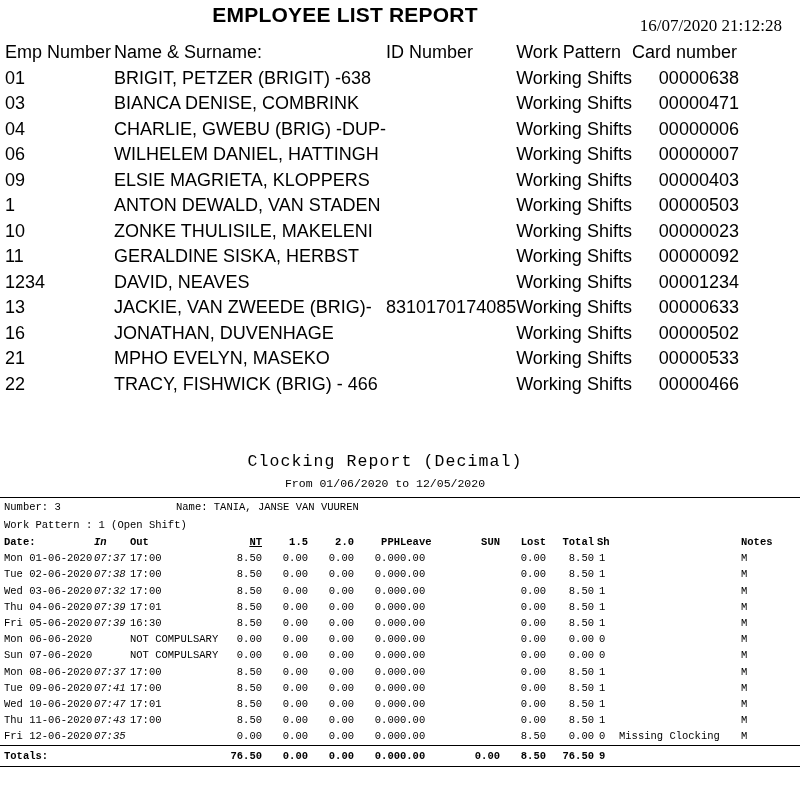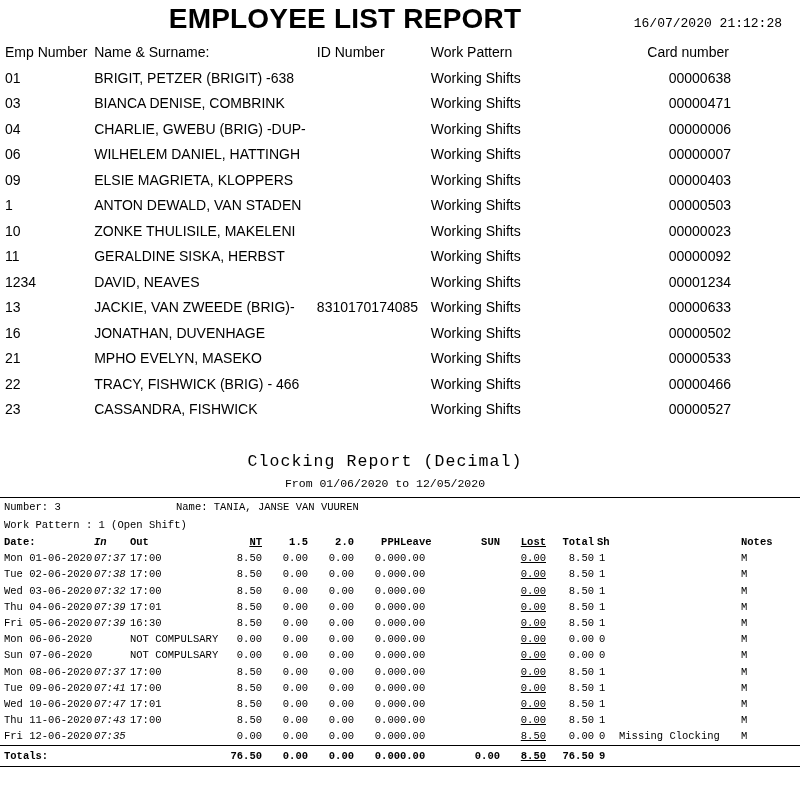--- a/index.html
+++ b/index.html
@@ -21,41 +21,41 @@
   #employee-report {
     position: relative;
     width: 800px;
   }
   .emp-title {
     position: absolute;
     left: 0;
     top: 3px;
     width: 690px;
     text-align: center;
-    font-size: 28px;
+    font-size: 21px;
     font-weight: bold;
     letter-spacing: 0.2px;
     font-family: "Liberation Sans", sans-serif;
   }
   .emp-datetime {
     position: absolute;
     right: 18px;
     top: 16px;
-    font-size: 13px;
-    font-family: Liberation Mono, monospace;
+    font-size: 17px;
+    font-family: Liberation Serif, serif;
     white-space: nowrap;
   }
 
   .emp-table {
     position: absolute;
     top: 40px;
     left: 0;
     width: 764px;
     border-collapse: collapse;
-    font-size: 14px;
+    font-size: 18px;
     font-family: "Liberation Sans", sans-serif;
   }
   .emp-table th, .emp-table td {
     padding: 0;
     vertical-align: top;
     font-weight: normal;
     text-align: left;
     line-height: 25.5px;
     height: 25.5px;
     white-space: nowrap;
@@ -131,21 +131,21 @@
 
   .c-date  { width: 90px;  padding-left: 4px !important; }
   .c-in    { width: 36px; font-style: italic; }
   .c-out   { width: 84px; margin-top: 21px; }
   .c-nt    { width: 48px; text-align: right !important; }
   .c-15    { width: 46px; text-align: right !important; }
   .c-20    { width: 46px; text-align: right !important; }
   .c-pph   { width: 46px; text-align: right !important; }
   .c-leave { width: 52px; text-align: center; margin-top: 8px; }
   .c-sun   { width: 48px; text-align: right !important; }
-  .c-lost  { width: 46px; text-align: right !important; text-decoration: underline; }
+  .c-lost  { width: 46px; text-align: right !important; }
   .c-total { width: 48px; text-align: right !important; }
   .c-sh    { width: 22px; text-align: left !important; padding-left: 5px !important; }
   .c-rem   { width: 108px; text-align: left !important; }
   .c-notes { width: 80px; text-align: left !important; }
 
   
   .clk-table thead .c-in    { text-align: left !important; }
   .clk-table thead .c-out   { text-align: left !important; }
   .clk-table thead .c-nt    { text-align: right !important; text-decoration: underline; }
   .clk-table thead .c-sh    { text-align: left !important; padding-left: 3px !important; }
@@ -267,27 +267,20 @@
           <td class="col-id"></td>
           <td class="col-pattern">Working Shifts</td>
           <td class="col-card">00000533</td>
         </tr>
         <tr>
           <td class="col-emp">22</td>
           <td class="col-name">TRACY, FISHWICK  (BRIG) - 466</td>
           <td class="col-id"></td>
           <td class="col-pattern">Working Shifts</td>
           <td class="col-card">00000466</td>
-        </tr>
-        <tr>
-          <td class="col-emp">23</td>
-          <td class="col-name">CASSANDRA, FISHWICK</td>
-          <td class="col-id"></td>
-          <td class="col-pattern">Working Shifts</td>
-          <td class="col-card">00000527</td>
         </tr>
       </tbody>
   </table>
 </div>
 
 <div id="clocking-report">
 
   <div class="clk-title">Clocking Report  (Decimal)</div>
   <div class="clk-subtitle">From 01/06/2020 to 12/05/2020</div>
 

